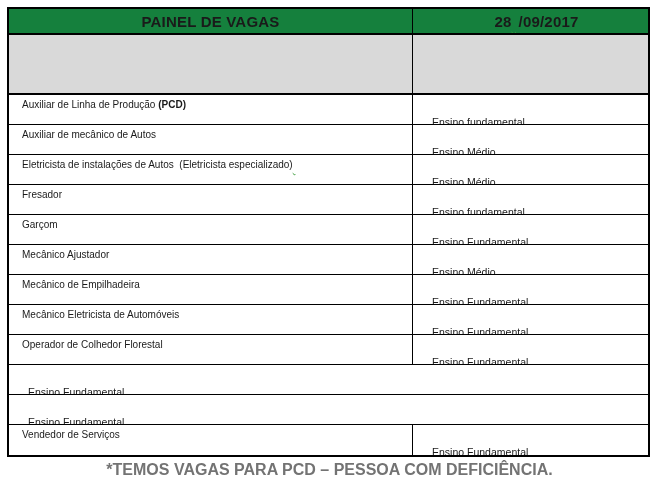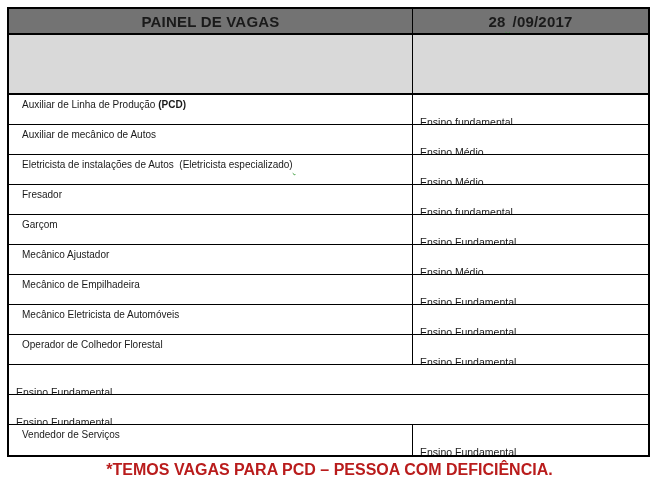--- a/index.html
+++ b/index.html
@@ -21,25 +21,25 @@
     border: 2px solid #000000;
     background: #ffffff;
   }
   .trow { display: flex; width: 100%; }
   .cell { overflow: hidden; }
   .col1 {
     width: 404px;
     flex: 0 0 404px;
     border-right: 1.5px solid #000000;
   }
-  .col2 { flex: 1 1 auto; }
+  .col2 { flex: 1 1 auto; margin-left: 12px; }
 
   .header-row {
     height: 26px;
-    background: #737373;
+    background: #15803d;
     border-bottom: 2px solid #000000;
   }
   .header-row .cell {
     display: flex;
     align-items: center;
     justify-content: center;
     font-weight: bold;
     font-size: 15px;
     letter-spacing: 0.2px;
     white-space: pre;
@@ -88,21 +88,21 @@
   }
 
   .footer-note {
     position: absolute;
     left: 0;
     top: 461px;
     width: 659px;
     text-align: center;
     font-weight: bold;
     font-size: 16px;
-    color: #b91c1c;
+    color: #737373;
     white-space: pre;
   }
 </style>
 </head>
 <body>
 
 <div class="page">
 
   <div class="vagas-table">
 

